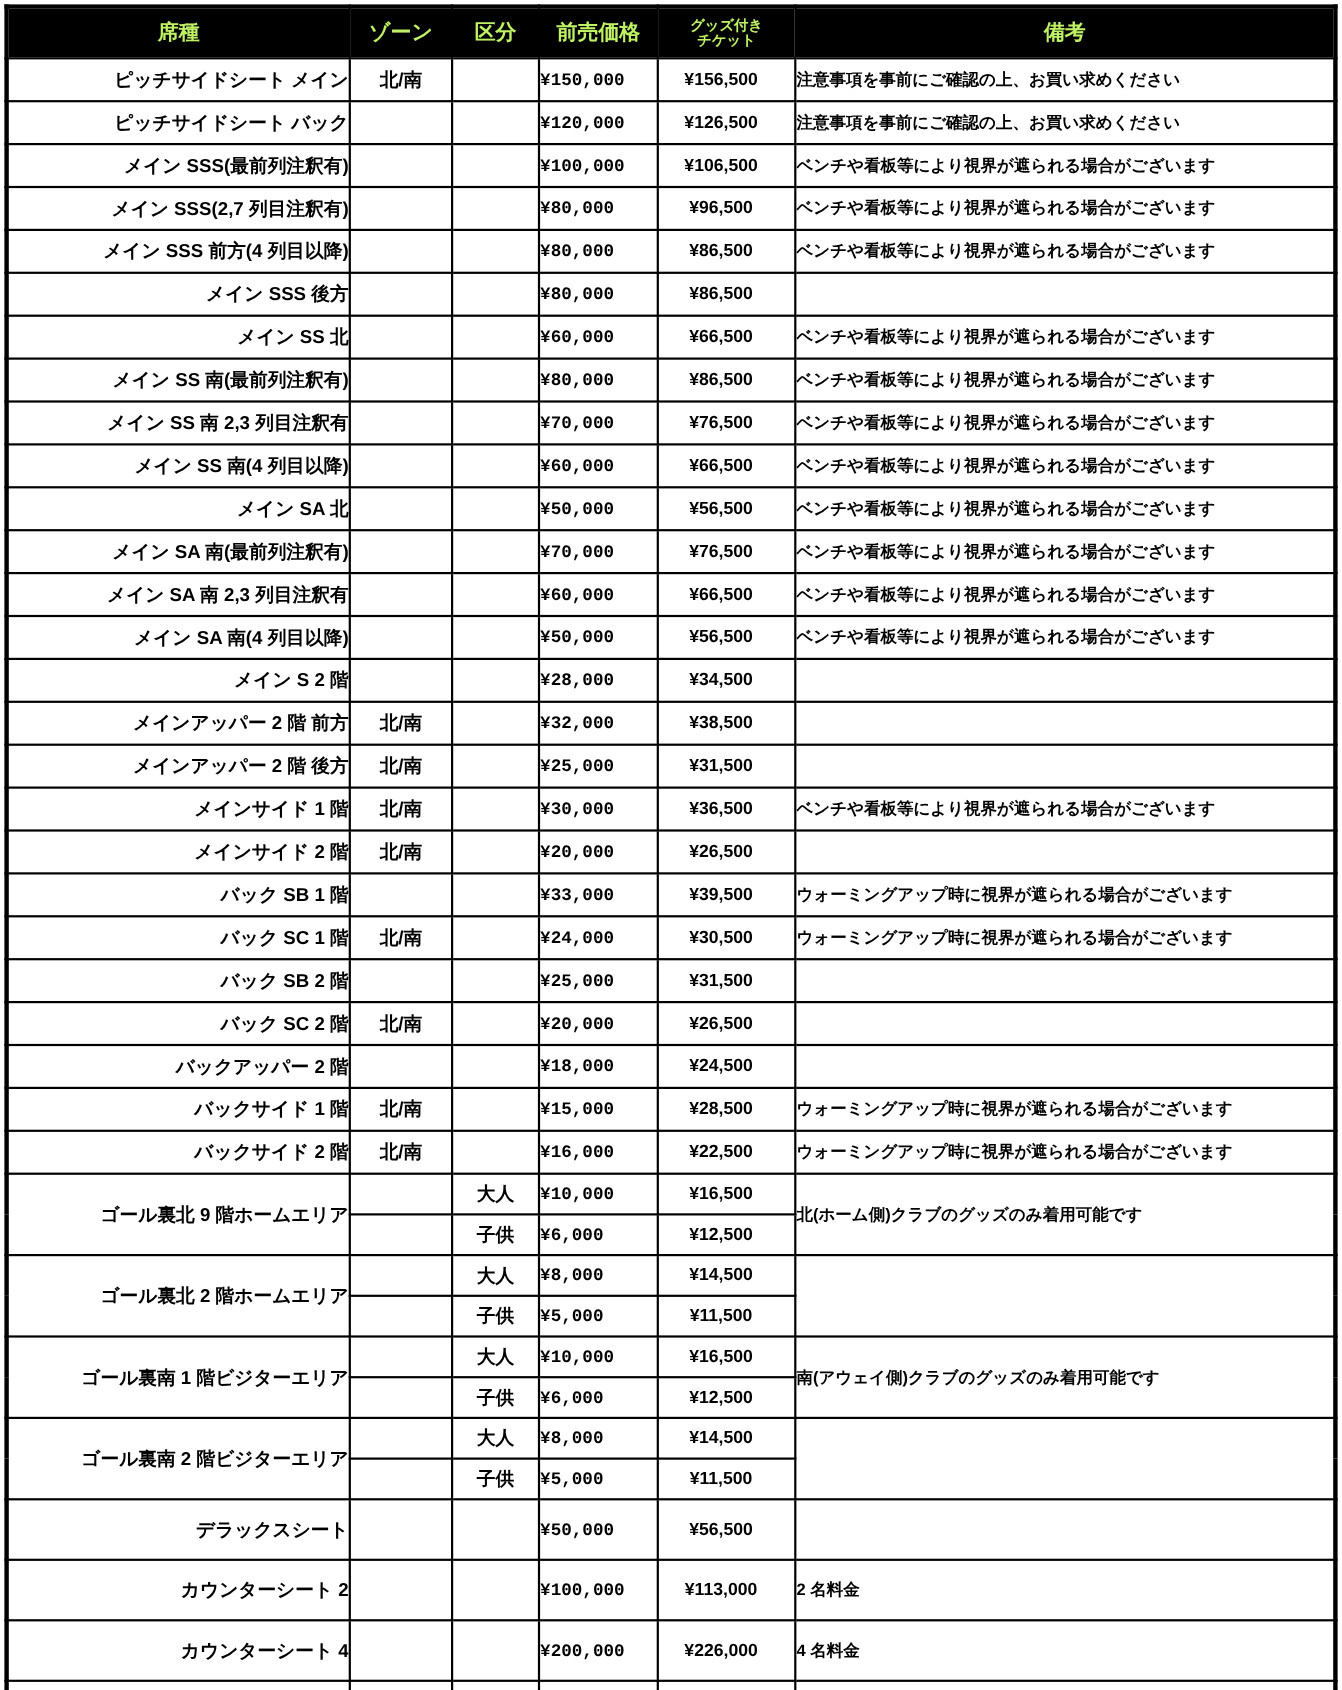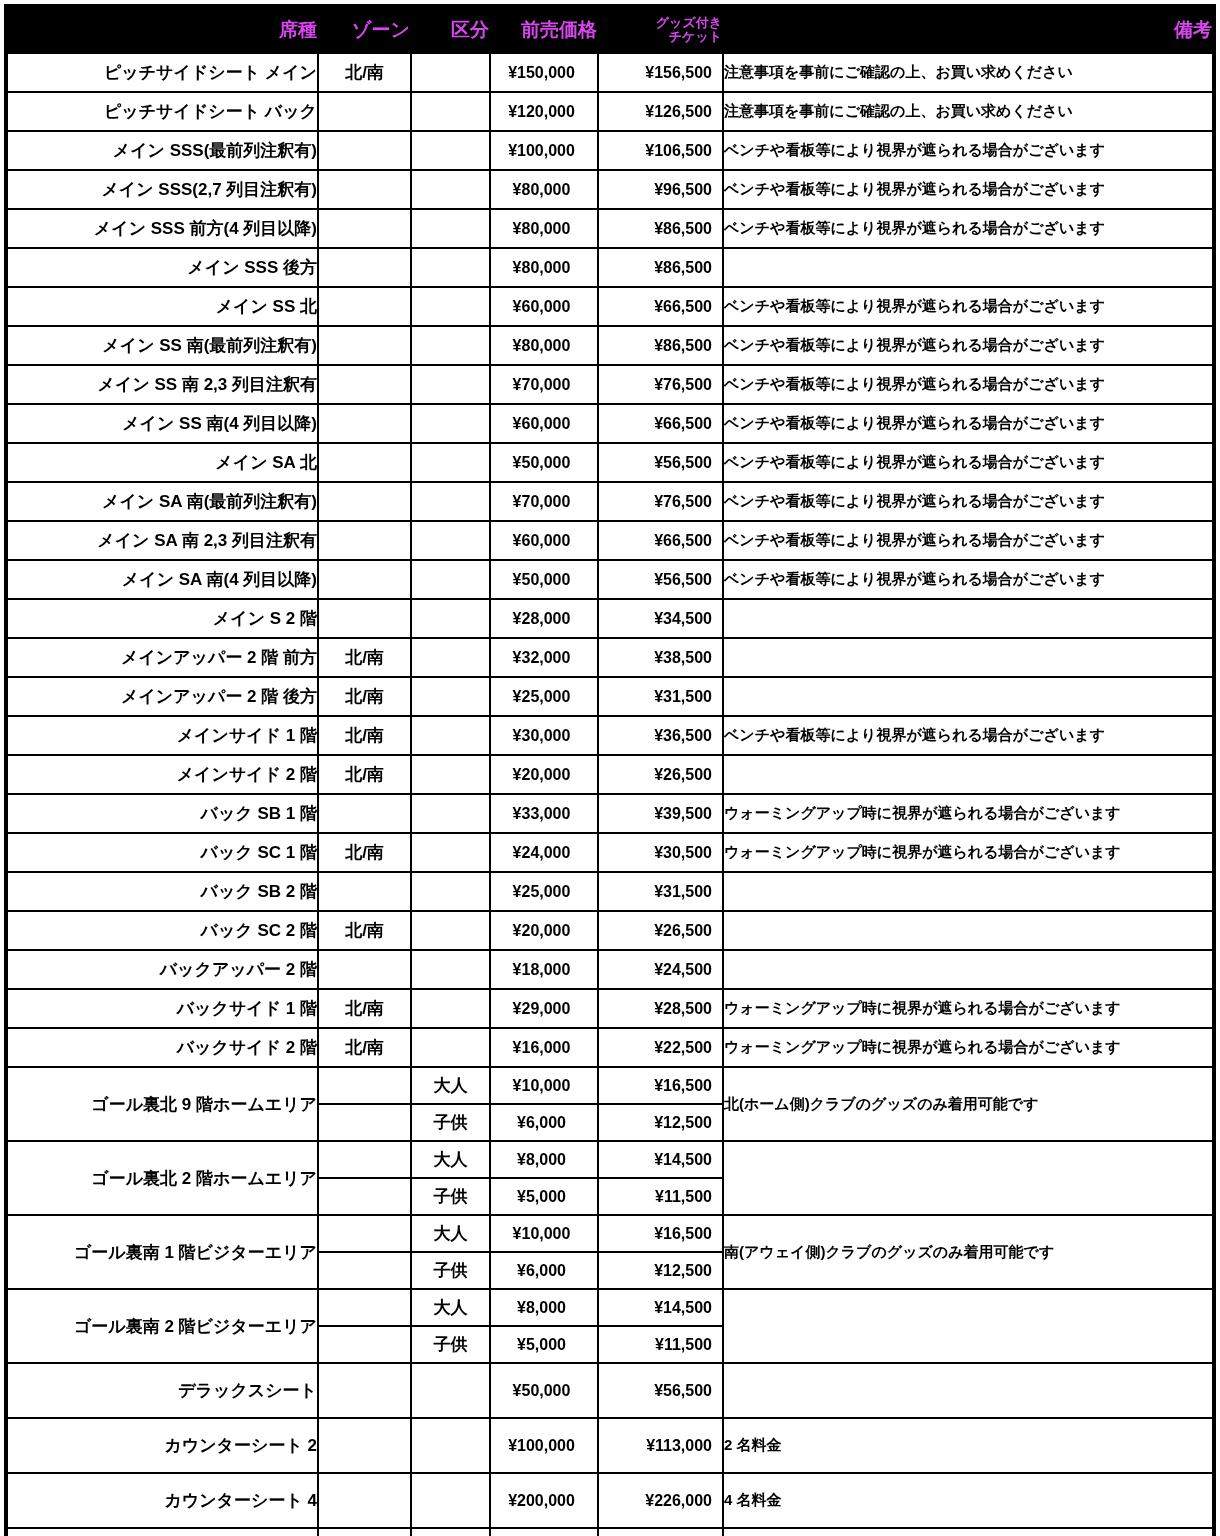--- a/index.html
+++ b/index.html
@@ -24,50 +24,51 @@
   th, td {
     border: 2px solid #000;
     font-weight: bold;
     color: #000;
     vertical-align: middle;
     overflow: hidden;
     padding: 0;
   }
   thead th {
     background: #000;
-    color: #d946ef;
+    color: #bef264;
     height: 47px;
     font-size: 19px;
-    text-align: right;
+    text-align: center;
     line-height: 1.1;
   }
   thead th.goods-h { font-size: 13px; }
   thead th.goods-h span { display: block; }
   tbody tr.single { height: 39px; }
   tbody tr.sub    { height: 37px; }
   tbody tr.tall   { height: 55px; }
   td.seat {
     text-align: right;
     padding-left: 8px;
     font-size: 17px;
     white-space: nowrap;
   }
   td.zone, td.cat {
     text-align: center;
     font-size: 17px;
     white-space: nowrap;
   }
   td.price {
-    text-align: center;
+    text-align: left;
     padding-right: 5px;
     font-size: 16px;
     white-space: nowrap;
+    font-family: Liberation Mono, monospace;
   }
   td.goods {
-    text-align: right;
+    text-align: center;
     padding-right: 10px;
     font-size: 16px;
     white-space: nowrap;
   }
   td.remark {
     font-size: 15px;
     white-space: nowrap;
   }
 </style>
 </head>
@@ -286,21 +287,21 @@
           <td class="zone"></td>
           <td class="cat"></td>
           <td class="price">¥18,000</td>
           <td class="goods">¥24,500</td>
           <td class="remark"></td>
         </tr>
         <tr class="single">
           <td class="seat">バックサイド 1 階</td>
           <td class="zone">北/南</td>
           <td class="cat"></td>
-          <td class="price">¥29,000</td>
+          <td class="price">¥15,000</td>
           <td class="goods">¥28,500</td>
           <td class="remark">ウォーミングアップ時に視界が遮られる場合がございます</td>
         </tr>
         <tr class="single">
           <td class="seat">バックサイド 2 階</td>
           <td class="zone">北/南</td>
           <td class="cat"></td>
           <td class="price">¥16,000</td>
           <td class="goods">¥22,500</td>
           <td class="remark">ウォーミングアップ時に視界が遮られる場合がございます</td>

